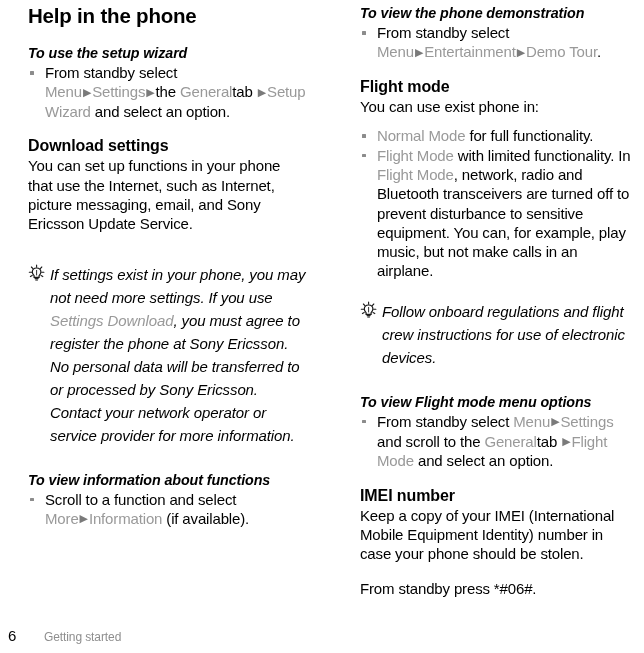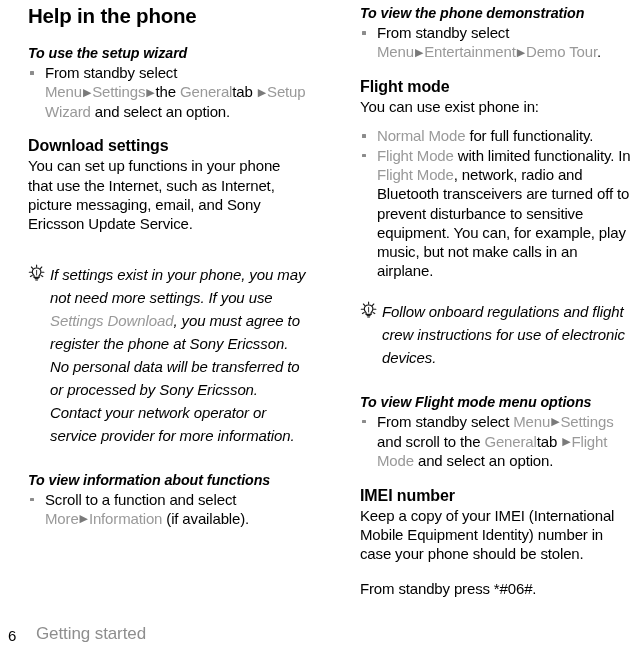--- a/index.html
+++ b/index.html
@@ -126,23 +126,23 @@
   }
   .footer .pagenum {
     position: absolute;
     left: 8px;
     bottom: 0;
     font-size: 15px;
     color: #000000;
   }
   .footer .foot-label {
     position: absolute;
-    left: 36px;
+    left: 44px;
     bottom: 0;
-    font-size: 17px;
+    font-size: 12px;
     color: #8e8e8e;
     letter-spacing: -0.1px;
   }
 </style>
 </head>
 <body>
 
 <div class="page">
   <div class="columns">
 

